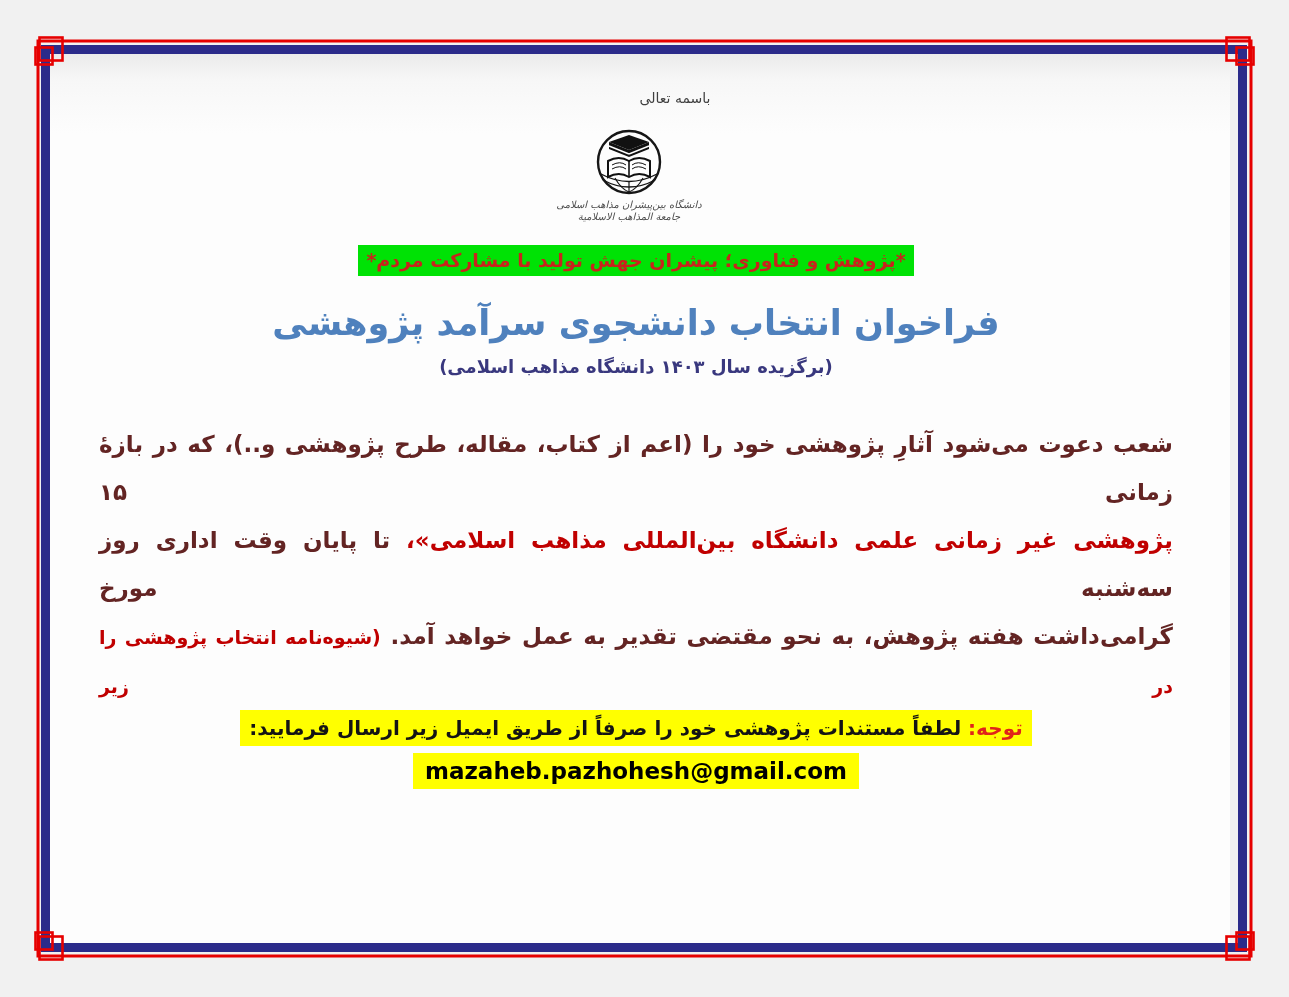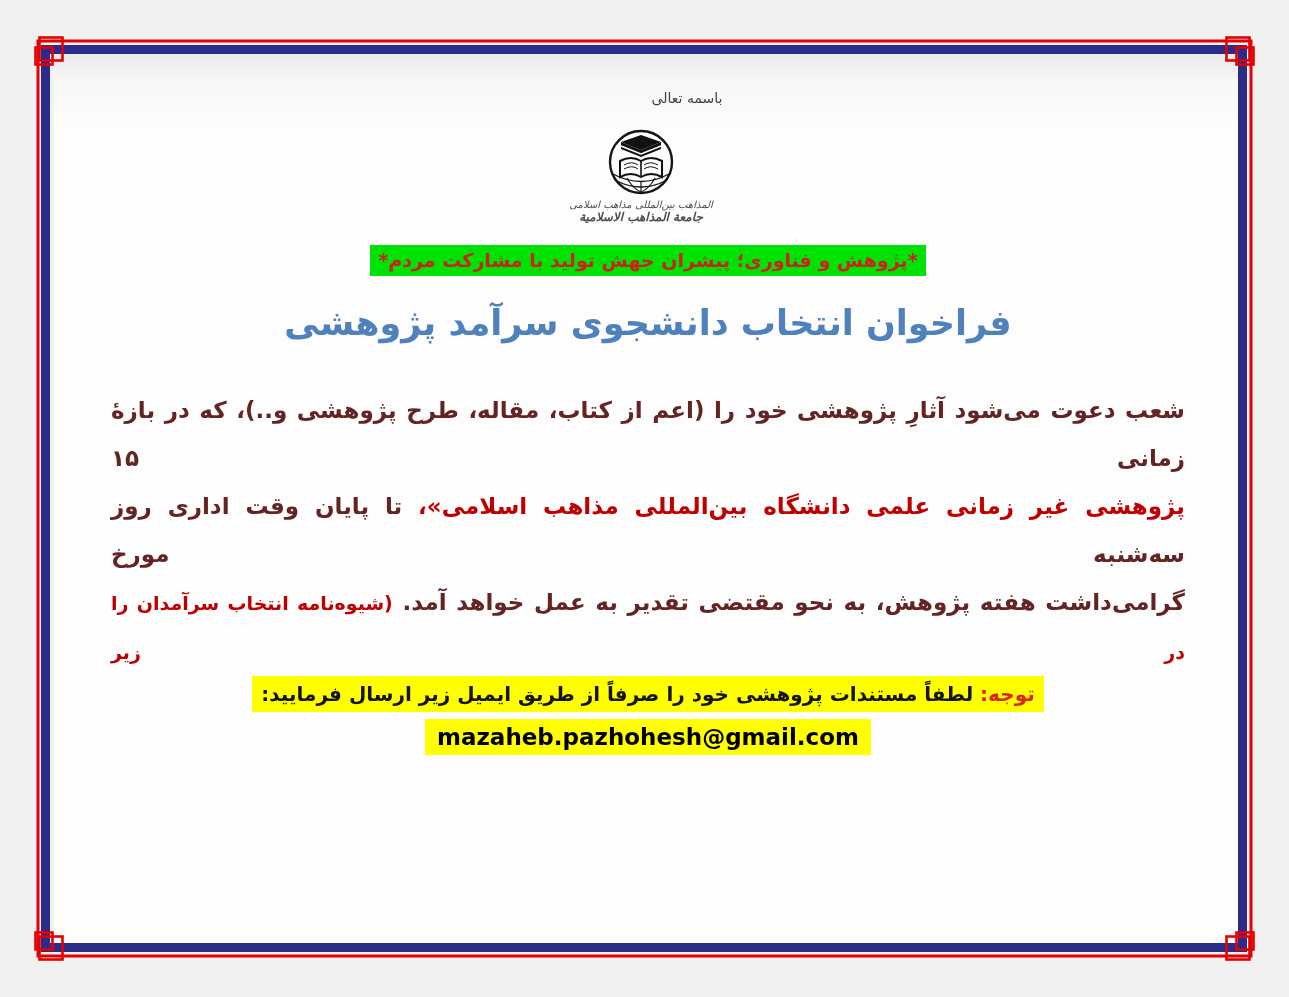--- a/index.html
+++ b/index.html
@@ -17,36 +17,36 @@
   *{margin:0;padding:0;box-sizing:border-box;}
   html,body{width:1289px;height:997px;}
   body{
     background:var(--outer-bg);
     font-family:"DejaVu Sans",sans-serif;
     position:relative;
     overflow:hidden;
   }
   .frame-svg{position:absolute;left:0;top:0;pointer-events:none;z-index:3;}
   .paper{
-    position:absolute;left:54px;top:54px;width:1188px;height:890px;
+    position:absolute;left:42px;top:54px;width:1188px;height:890px;
     background:linear-gradient(180deg,#ebebeb 0%,#f7f7f7 3%,#fdfdfd 9%,#fdfdfd 100%);
     z-index:1;
     padding-top:34px;
   }
   .center{text-align:center;}
   .bismillah{
     font-size:14px;color:#3f3f3f;height:18px;line-height:18px;
     transform:translateX(39px);
   }
   .logo-wrap{margin-top:22px;height:110px;transform:translateX(-7px);}
   .logo-calligraphy{
     font-size:10px;color:#2e2e2e;line-height:12px;letter-spacing:-1px;
     filter:blur(0.4px);opacity:.85;font-style:italic;
   }
-  .logo-calligraphy.l2{font-size:12px;font-weight:bold;}
+  .logo-calligraphy.l2{font-size:10px;}
   .slogan-row{margin-top:6px;height:49px;}
   .slogan{
     display:inline-block;background:var(--green-bg);color:#c8241c;
     font-weight:bold;font-size:19px;line-height:25px;padding:3px 8px;direction:rtl;
   }
   .doc-title{
     margin-top:6px;color:var(--title-blue);font-weight:bold;
     font-size:35px;line-height:46px;direction:rtl;
   }
   .doc-subtitle{
@@ -101,35 +101,36 @@
 
       <polygon points="70,6 90,13 70,21 50,13" fill="#111"></polygon>
       <polygon points="50,13 70,21 90,13 90,20 70,28 50,20" fill="#111"></polygon>
       <line x1="50" y1="17" x2="70" y2="25" stroke="#fff" stroke-width="1.4"></line>
       <line x1="90" y1="17" x2="70" y2="25" stroke="#fff" stroke-width="1.4"></line>
 
       <path d="M49,32 Q60,26 70,32 Q80,26 91,32 L91,48 Q80,42 70,48 Q60,42 49,48 Z" fill="#fff" stroke="#111" stroke-width="2"></path>
       <line x1="70" y1="32" x2="70" y2="48" stroke="#111" stroke-width="1.6"></line>
       <path d="M53,36 Q61,31.5 67,36 M53,40 Q61,35.5 67,40 M73,36 Q79,31.5 87,36 M73,40 Q79,35.5 87,40" fill="none" stroke="#111" stroke-width="1"></path>
     </svg>
-    <div class="logo-calligraphy" dir="rtl">المذاهب بین‌المللی مذاهب اسلامی</div>
+    <div class="logo-calligraphy" dir="rtl">دانشگاه بین‌پیشران مذاهب اسلامی</div>
     <div class="logo-calligraphy l2" dir="rtl">جامعة المذاهب الاسلامیة</div>
   </div>
 
   <div class="slogan-row center">
     <span class="slogan">*پژوهش و فناوری؛ پیشران جهش تولید با مشارکت مردم*</span>
   </div>
 
   <div class="doc-title center">فراخوان انتخاب دانشجوی سرآمد پژوهشی</div>
 
+  <div class="doc-subtitle center">(برگزیده سال ۱۴۰۳ دانشگاه مذاهب اسلامی)</div>
 
   <div class="body-text">
       <div class="body-line"><span class="run">شعب دعوت می‌شود آثارِ پژوهشی خود را (اعم از کتاب، مقاله، طرح پژوهشی و..)، که در بازۀ زمانی ۱۵</span></div>
       <div class="body-line"><span class="run red">پژوهشی غیر زمانی علمی دانشگاه بین‌المللی مذاهب اسلامی»،</span><span class="run"> تا پایان وقت اداری روز سه‌شنبه مورخ</span></div>
-      <div class="body-line"><span class="run">گرامی‌داشت هفته پژوهش، به نحو مقتضی تقدیر به عمل خواهد آمد. </span><span class="run red small">(شیوه‌نامه انتخاب سرآمدان را در زیر</span></div>
+      <div class="body-line"><span class="run">گرامی‌داشت هفته پژوهش، به نحو مقتضی تقدیر به عمل خواهد آمد. </span><span class="run red small">(شیوه‌نامه انتخاب پژوهشی را در زیر</span></div>
     </div>
 
   <div class="notice-row center">
     <span class="notice-box"><span class="notice-label">توجه:</span><span class="notice-text"> لطفاً مستندات پژوهشی خود را صرفاً از طریق ایمیل زیر ارسال فرمایید:</span></span>
   </div>
 
   <div class="email-row center">
     <span class="email-box">mazaheb.pazhohesh@gmail.com</span>
   </div>
 

